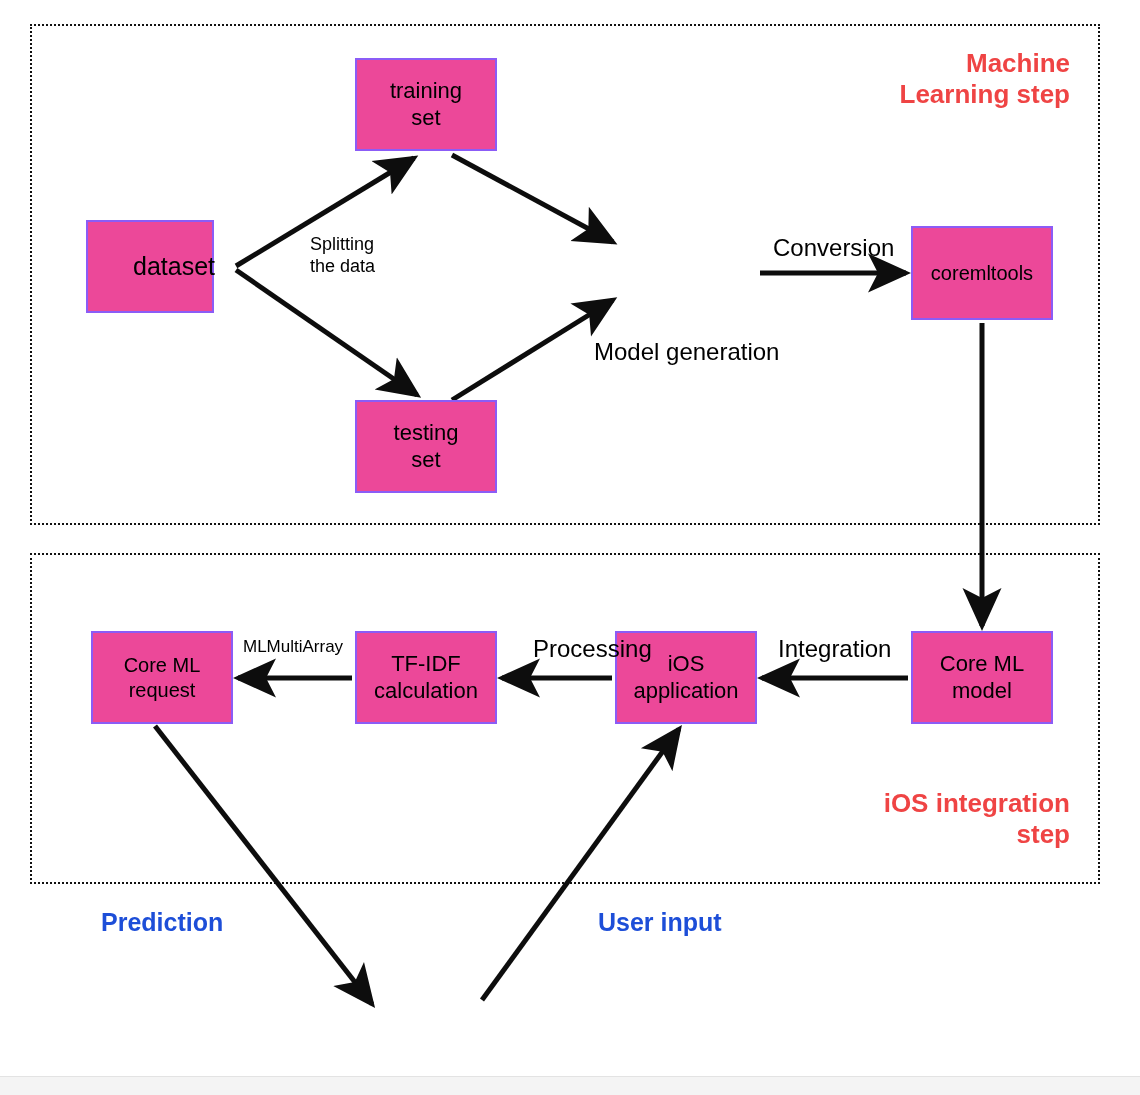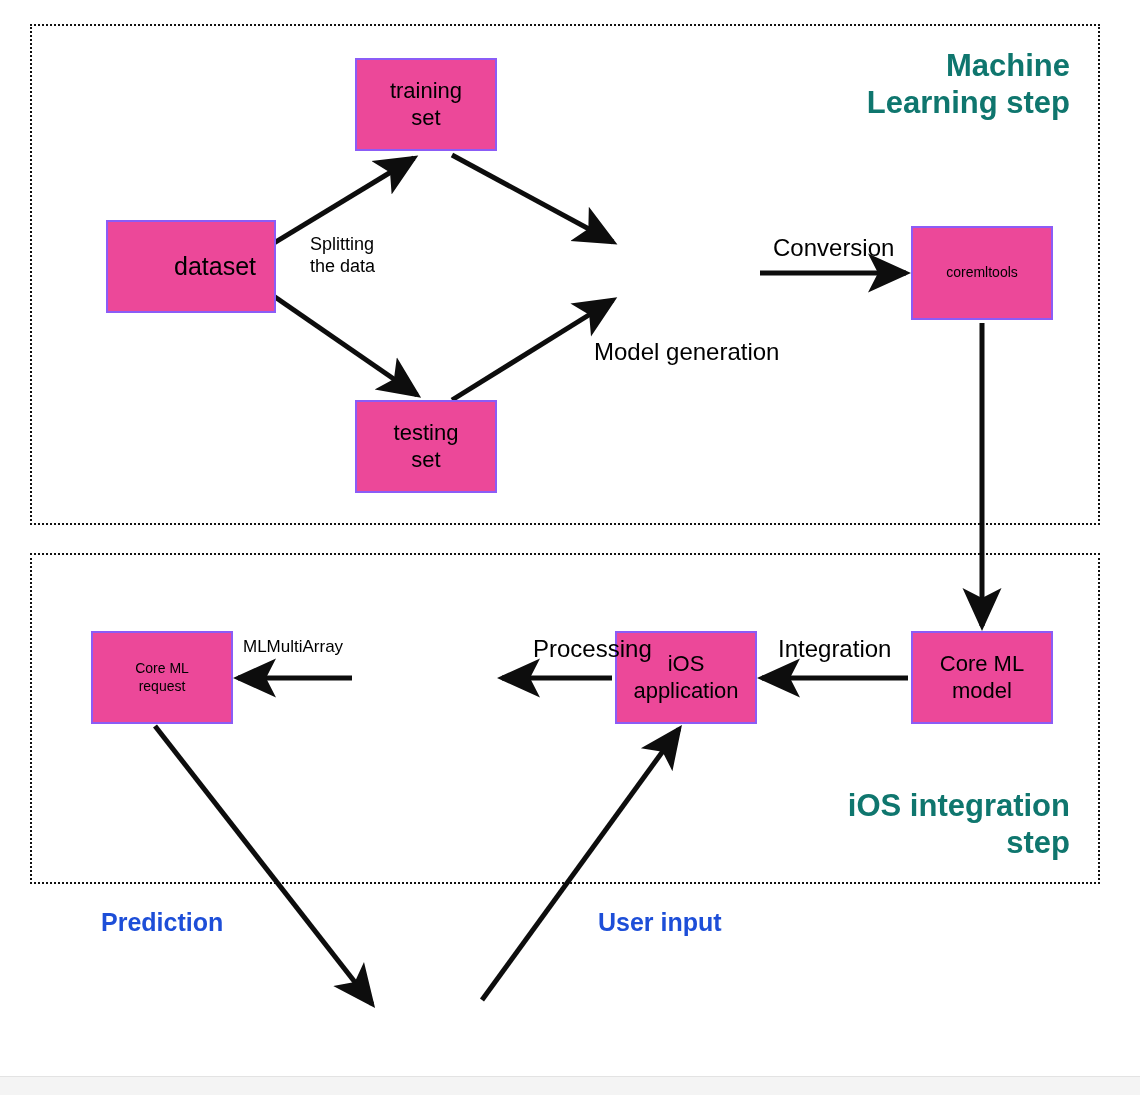--- a/index.html
+++ b/index.html
@@ -51,36 +51,36 @@
     display: flex;
     align-items: center;
     justify-content: center;
     text-align: center;
     line-height: 1.22;
     color: #000000;
     white-space: pre-line;
   }
   .node.big   { font-size: 25px; }
   .node.mid   { font-size: 22px; }
-  .node.small { font-size: 14px; }
+  .node.small { font-size: 20px; }
   .edge-label {
     position: absolute;
     color: #000000;
     white-space: pre-line;
     line-height: 1.22;
     text-align: left;
   }
   .edge-label.lbl-22 { font-size: 18px; }
   .edge-label.lbl-20 { font-size: 24px; }
   .edge-label.lbl-17 { font-size: 17px; }
   .grp-title {
     position: absolute;
-    font-size: 31px;
+    font-size: 26px;
     font-weight: bold;
-    color: #0f766e;
+    color: #ef4444;
     line-height: 1.18;
     white-space: pre-line;
   }
   .grp-title.right-al { text-align: right; }
   .flow-label {
     position: absolute;
     font-size: 25px;
     font-weight: bold;
     color: #1d4ed8;
     white-space: nowrap;
@@ -122,31 +122,33 @@
 
       <line x1="155" y1="726" x2="372" y2="1004" marker-end="url(#ah)"></line>
 
       <line x1="482" y1="1000" x2="679" y2="729" marker-end="url(#ah)"></line>
     </g>
   </svg>
 
   <div class="node mid" style="left:355px; top:58px; width:142px; height:93px;">training
 set</div>
 
-  <div class="node big" style="left:106px; top:220px; width:170px; height:93px;padding-left:48px;">dataset</div>
+  <div class="node big" style="left:86px; top:220px; width:128px; height:93px;padding-left:48px;">dataset</div>
 
   <div class="node mid" style="left:355px; top:400px; width:142px; height:93px;">testing
 set</div>
 
 
   <div class="node small" style="left:911px; top:226px; width:142px; height:94px;">coremltools</div>
 
   <div class="node small" style="left:91px; top:631px; width:142px; height:93px;">Core ML
 request</div>
 
+  <div class="node mid" style="left:355px; top:631px; width:142px; height:93px;">TF-IDF
+calculation</div>
 
   <div class="node mid" style="left:615px; top:631px; width:142px; height:93px;">iOS
 application</div>
 
   <div class="node mid" style="left:911px; top:631px; width:142px; height:93px;">Core ML
 model</div>
 
 
   <div class="edge-label lbl-22" style="left:310px; top:234px;">Splitting
 the data</div>

